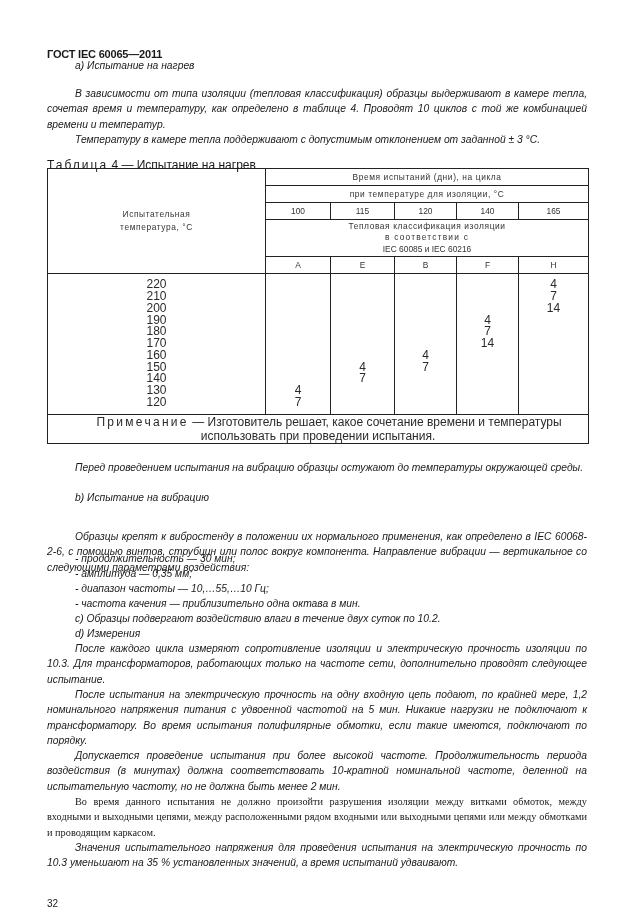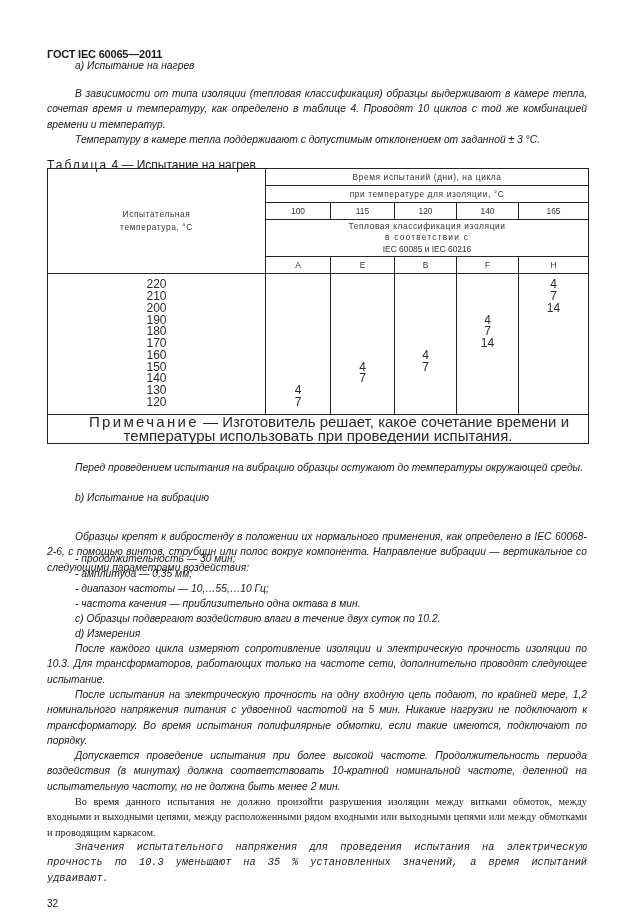--- a/index.html
+++ b/index.html
@@ -11,21 +11,21 @@
   .p.np { font-style:normal;font-family:Liberation Serif, serif; }
   .ind { text-indent:28px; }
   .ind2 { padding-left:28px; }
   .tcap { left:47px; top:158px; font-size:12px; }
   .tcap .sp { letter-spacing:2px; }
   table.t { position:absolute; left:47px; top:168px; width:541px; border-collapse:collapse; font-size:8.4px; color:#333; table-layout:fixed; }
   table.t td { border:1px solid #222; text-align:center; padding:0; vertical-align:middle; }
   .h1 td { height:16px; }
   .sub { letter-spacing:0.6px; }
   .data td { vertical-align:top; padding-top:6px; font-size:12px; line-height:11.8px; color:#2a2a2a; border-top:3px double #222; }
-  .note td { text-align:left; font-size:15px; line-height:14px; padding:4px 6px 4px 6px; color:#2a2a2a; }
+  .note td { text-align:left; font-size:12px; line-height:14px; padding:4px 6px 4px 6px; color:#2a2a2a; }
   .note .sp { letter-spacing:2.3px; }
   .cell-line { display:block; }
   .pgnum { left:47px; top:836px; font-size:10px;margin-top:15px; }
 </style>
 </head>
 <body>
 
 <div class="abs hdr">ГОСТ IEC 60065—2011</div>
 
 <div class="p ind" style="top:58px;">a) Испытание на нагрев</div>
@@ -170,15 +170,15 @@
 <div class="p ind2" style="top:551px;width:512px;">- продолжительность — 30 мин;</div>
 <div class="p ind2" style="top:566px;width:512px;">- амплитуда — 0,35 мм;</div>
 <div class="p ind2" style="top:581px;width:512px;">- диапазон частоты — 10,…55,…10 Гц;</div>
 <div class="p ind2" style="top:596px;width:512px;">- частота качения — приблизительно одна октава в мин.</div>
 <div class="p ind" style="top:611px;">c) Образцы подвергают воздействию влаги в течение двух суток по 10.2.</div>
 <div class="p ind" style="top:626px;">d) Измерения</div>
 <div class="p ind" style="top:641px;">После каждого цикла измеряют сопротивление изоляции и электрическую прочность изоляции по 10.3. Для трансформаторов, работающих только на частоте сети, дополнительно проводят следующее испытание.</div>
 <div class="p ind" style="top:687px;">После испытания на электрическую прочность на одну входную цепь подают, по крайней мере, 1,2 номинального напряжения питания с удвоенной частотой на 5 мин. Никакие нагрузки не подключают к трансформатору. Во время испытания полифилярные обмотки, если такие имеются, подключают по порядку.</div>
 <div class="p ind" style="top:748px;">Допускается проведение испытания при более высокой частоте. Продолжительность периода воздействия (в минутах) должна соответствовать 10-кратной номинальной частоте, деленной на испытательную частоту, но не должна быть менее 2 мин.</div>
 <div class="p ind np" style="top:794px;">Во время данного испытания не должно произойти разрушения изоляции между витками обмоток, между входными и выходными цепями, между расположенными рядом входными или выходными цепями или между обмотками и проводящим каркасом.</div>
-<div class="p ind" style="top:840px;font-family:Liberation Mono, monospace;">Значения испытательного напряжения для проведения испытания на электрическую прочность по 10.3 уменьшают на 35 % установленных значений, а время испытаний удваивают.</div>
+<div class="p ind" style="top:840px;">Значения испытательного напряжения для проведения испытания на электрическую прочность по 10.3 уменьшают на 35 % установленных значений, а время испытаний удваивают.</div>
 
 <div class="abs pgnum" style="top:883px;">32</div>
 
 </body></html>

